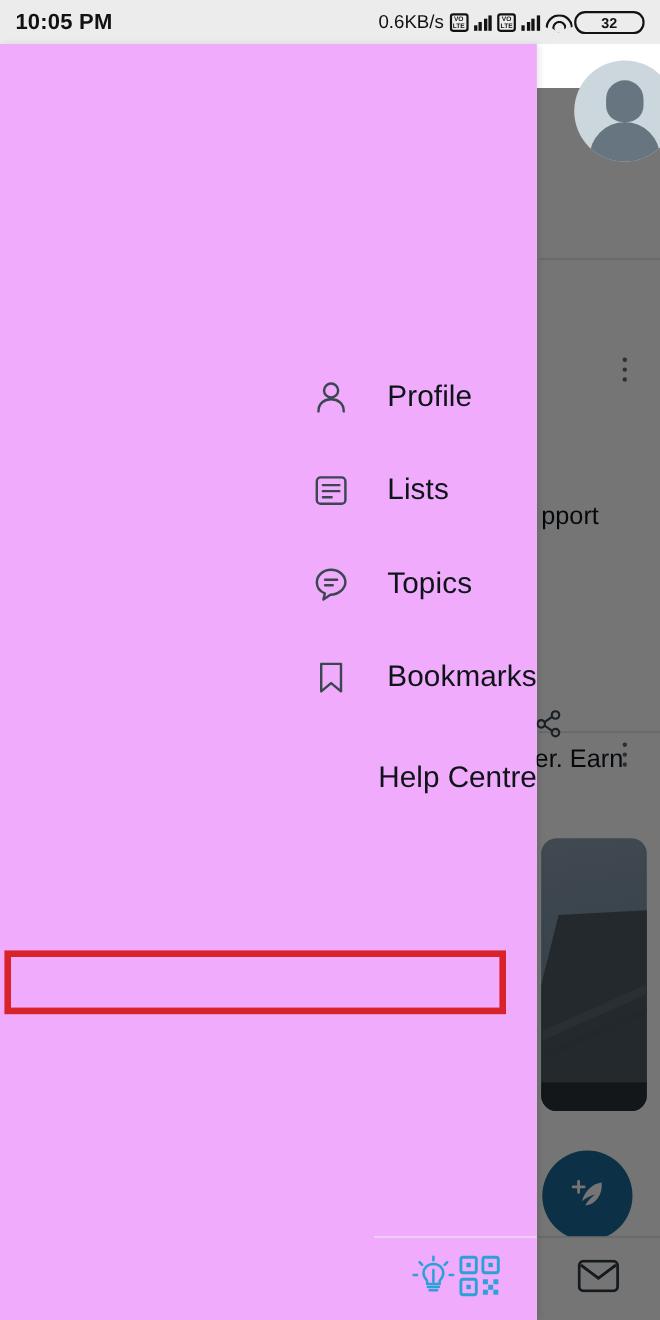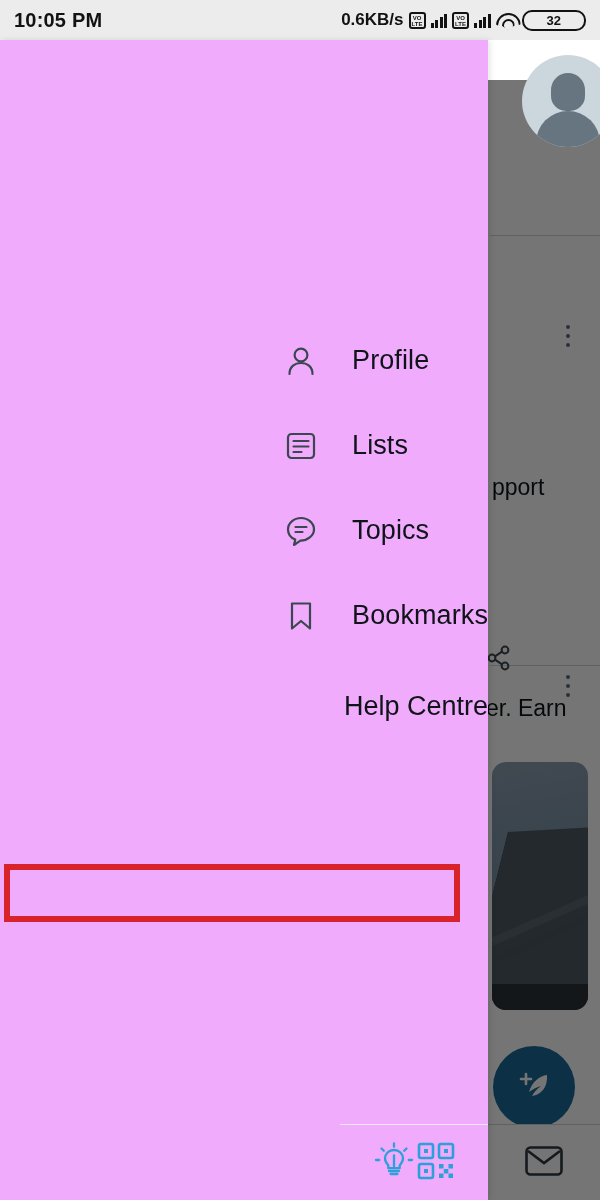--- a/index.html
+++ b/index.html
@@ -12,21 +12,21 @@
   #screen { position:relative; width:600px; height:1200px; background:#fff; }
 
   
   .statusbar{
     position:absolute; left:0; top:0; width:600px; height:40px;
     background:#ececec; display:flex; align-items:center;
     padding:0 14px; color:#121212;
   }
   .status-time{ font-size:20px; font-weight:bold; letter-spacing:.2px; }
   .status-right{ margin-left:auto; display:flex; align-items:center; gap:5px; }
-  .status-speed{ font-size:17px; font-weight:bold; }
+  .status-speed{ font-size:17px; font-weight:normal; }
   .volte{
     width:17px; height:17px; border:2px solid #121212; border-radius:3px;
     font-size:6px; line-height:6.5px; font-weight:bold; text-align:center;
     padding-top:1px; color:#121212;
   }
   .bars{ display:flex; align-items:flex-end; gap:1.5px; height:16px; }
   .bars i{ display:block; width:3px; background:#121212; }
   .bars i:nth-child(1){ height:5px; }
   .bars i:nth-child(2){ height:8px; }
   .bars i:nth-child(3){ height:11px; }
@@ -49,21 +49,21 @@
   }
 
   
   .backdrop{
     position:absolute; left:0; top:40px; width:600px; height:1160px;
     background:#ffffff; overflow:hidden;
   }
   .bd-sparkle{ position:absolute; right:18px; top:28px; }
   .bd-divider{ position:absolute; left:490px; right:0; height:1px; background:#cfd4d8; }
   .bd-text{
-    position:absolute; color:#0f1419; font-size:23px; white-space:nowrap;margin-top:19px;
+    position:absolute; color:#0f1419; font-size:23px; white-space:nowrap;
   }
   .bd-dots{ position:absolute; width:4px; }
   .bd-dots span{ display:block; width:4px; height:4px; border-radius:50%; background:#5b6b76; margin-bottom:5px; }
   .bd-share{ position:absolute; }
   .bd-card{
     position:absolute; left:492px; top:722px; width:96px; height:248px;
     border-radius:14px; overflow:hidden;
     background:linear-gradient(170deg,#8d9fb0 0%,#7d93a6 42%,#6c8194 100%);
   }
   .bd-card .bldg{

